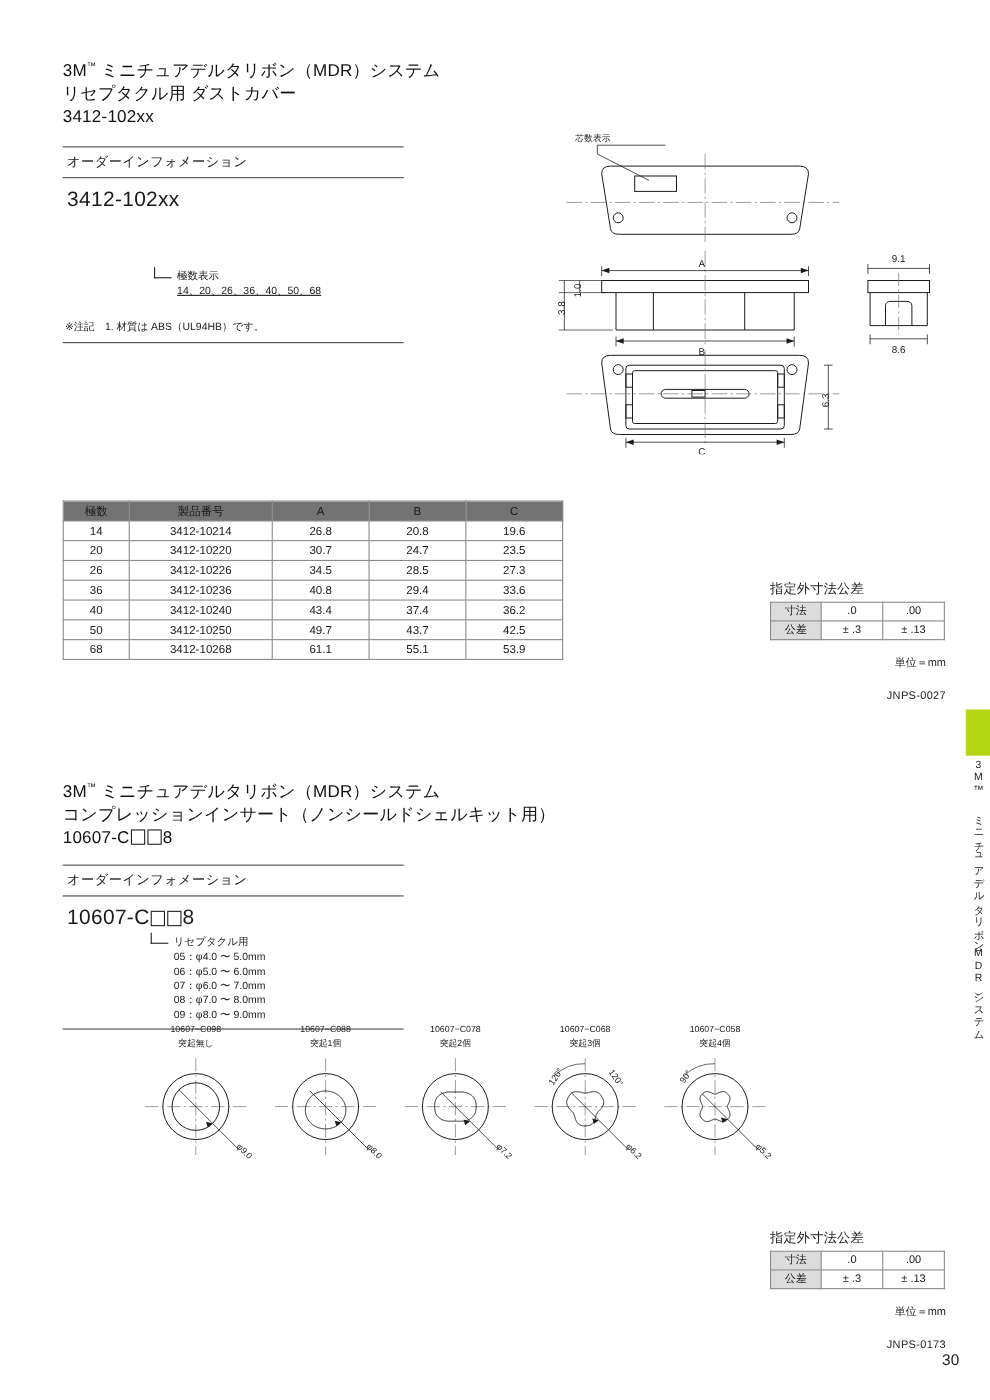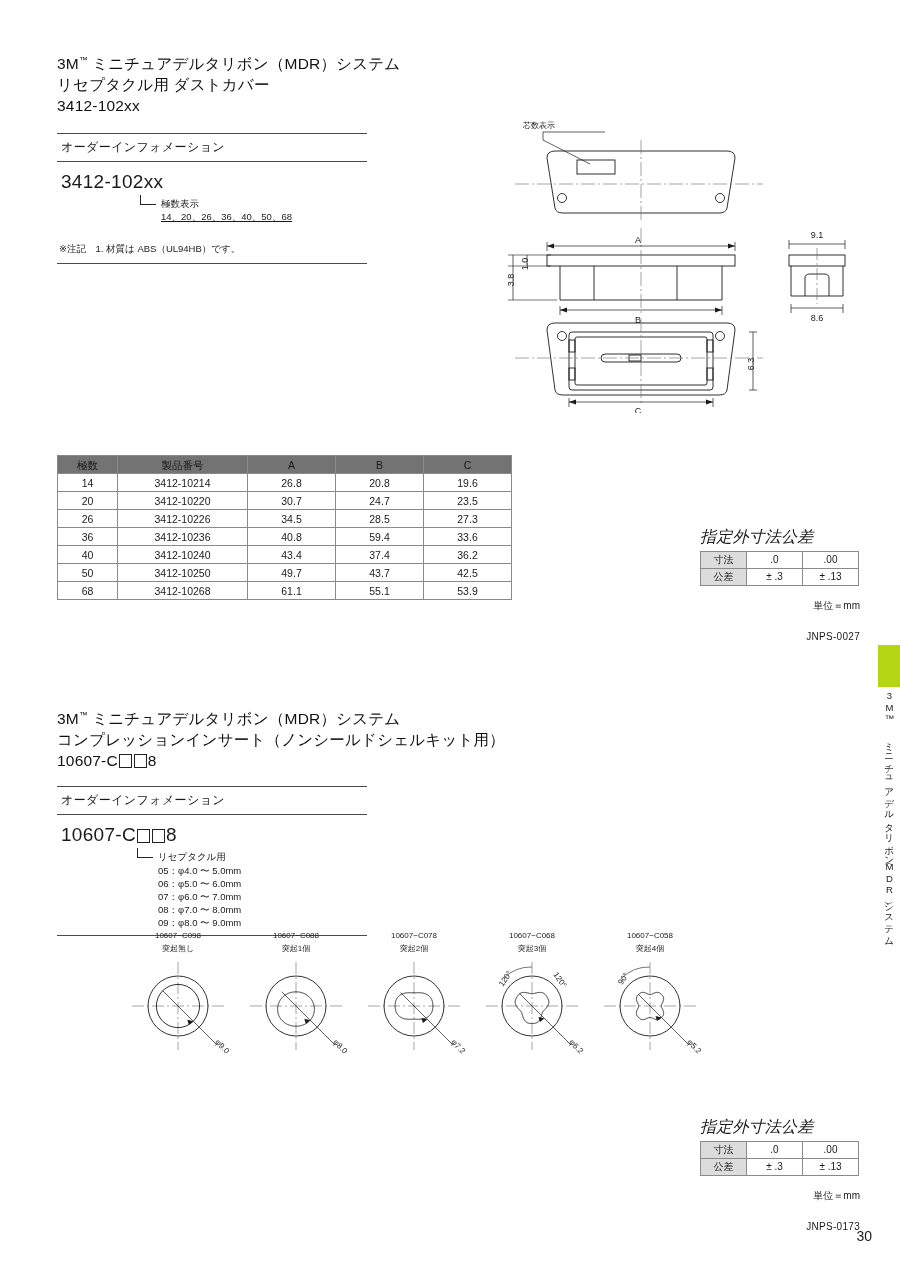--- a/index.html
+++ b/index.html
@@ -62,21 +62,21 @@
     text-align: center;
     padding: 1.5px 2px;
     font-weight: 400;
     line-height: 14px;
   }
   table.dt thead th { background: #737373; font-size: 10.5px; }
   table.dt tbody td { background: #fff; }
 
   
   .tol-wrap { font-size: 10px; }
-  .tol-title { font-size: 16px; margin-bottom: 3px; letter-spacing: .2px; font-style: italic; }
+  .tol-title { font-size: 12px; margin-bottom: 3px; letter-spacing: .2px; }
   table.tol { border-collapse: collapse; font-size: 10px; }
   table.tol td {
     border: 1px solid #8a8a8a;
     text-align: center;
     padding: 1px 6px;
     line-height: 14px;
   }
   table.tol td.hd { background: #dcdcdc; width: 46px; }
   table.tol td.v { width: 56px; background: #fff; }
   .unit { text-align: right; font-size: 10px; margin-top: 13px; }
@@ -117,21 +117,21 @@
       <span>3M</span><span class="tm">™</span><span> ミニチュアデルタリボン（MDR）システム</span>
     </div>
     <div class="sec-title">リセプタクル用 ダストカバー</div>
     <div class="sec-title pn">3412-102xx</div>
   </div>
 
   <div class="order-block" style="position:absolute; left:57px; top:133px;">
     <div class="order-hdr">オーダーインフォメーション</div>
     <div class="order-code">3412-102xx</div>
 
-    <div class="callout" style="height:40px;">
+    <div class="callout" style="height:40px;margin-top:48px;">
       <div class="lead" style="left:83px; top:2px; width:16px; height:10px;"></div>
       <div style="position:absolute; left:104px; top:4px;">極数表示</div>
       <div style="position:absolute; left:104px; top:17px; white-space:nowrap;text-decoration:underline;">14、20、26、36、40、50、68</div>
     </div>
 
     <div style="font-size:9.5px; padding:10px 0 7px 2px;">※注記　1. 材質は ABS（UL94HB）です。</div>
     <div class="note-line"></div>
   </div>
 
   <div style="position:absolute; left:505px; top:118px;">
@@ -249,21 +249,21 @@
             <td>26</td>
             <td>3412-10226</td>
             <td>34.5</td>
             <td>28.5</td>
             <td>27.3</td>
           </tr>
           <tr>
             <td>36</td>
             <td>3412-10236</td>
             <td>40.8</td>
-            <td>59.4</td>
+            <td>29.4</td>
             <td>33.6</td>
           </tr>
           <tr>
             <td>40</td>
             <td>3412-10240</td>
             <td>43.4</td>
             <td>37.4</td>
             <td>36.2</td>
           </tr>
           <tr>

